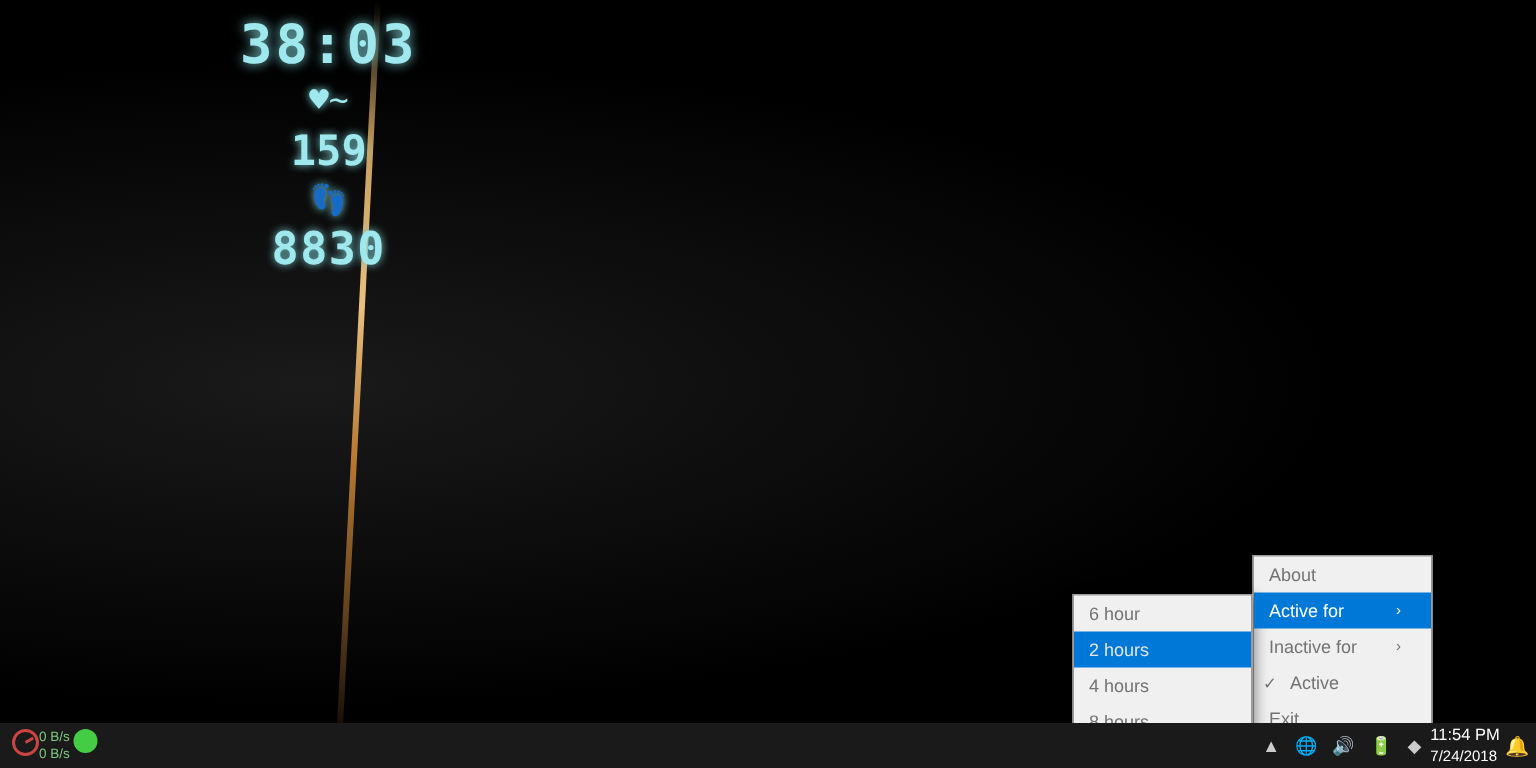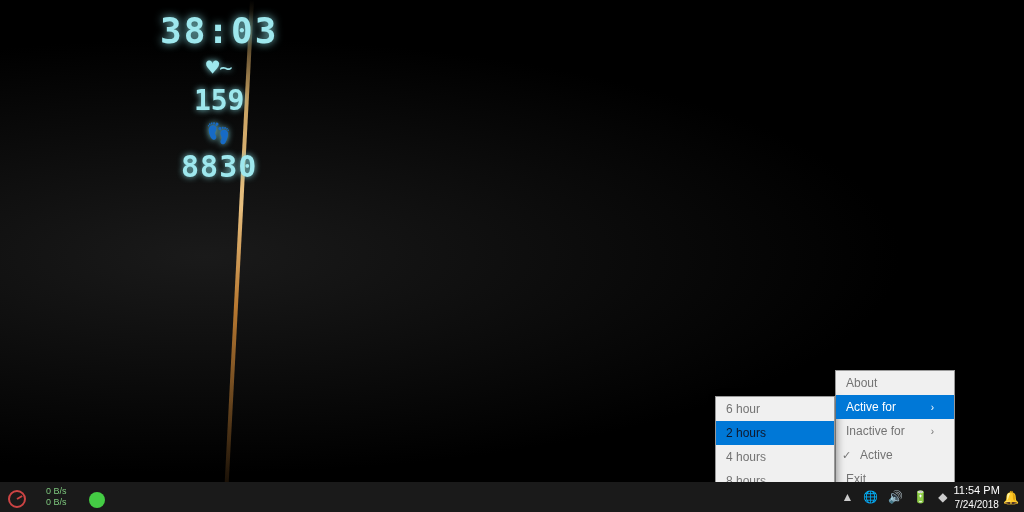--- a/index.html
+++ b/index.html
@@ -103,21 +103,21 @@
       color: #737373;
       display: flex;
       align-items: center;
       justify-content: space-between;
       position: relative;
       user-select: none;
     }
 
     .menu-item.selected {
       background: #0078d7;
-      color: #0f172a;
+      color: #e5e5e5;
     }
 
     .menu-item.with-check {
       padding-left: 24px;
     }
 
     .check-mark {
       position: absolute;
       left: 6px;
       font-size: 11px;
@@ -137,22 +137,22 @@
       height: 30px;
       background: #1a1a1a;
       display: flex;
       align-items: center;
       justify-content: flex-end;
       padding: 0 4px;
     }
 
     .taskbar-left {
       display: flex;
-      align-items: flex-end;
-      gap: 20px;
+      align-items: flex-start;
+      gap: 0;
       margin-right: auto;
       margin-left: 4px;
     }
 
     .taskbar-tray {
       display: flex;
       align-items: center;
       gap: 6px;
     }
 
@@ -168,21 +168,21 @@
       flex-direction: column;
       font-size: 9px;
       color: #7ec87e;
       line-height: 1.2;
       margin-right: 2px;
     }
 
     .taskbar-time {
       font-size: 11px;
       color: #fff;
-      text-align: center;
+      text-align: left;
       line-height: 1.3;
       margin: 0 4px;
     }
 
     .taskbar-time .time {
       display: block;
     }
     .taskbar-time .date {
       display: block;
       font-size: 10px;

